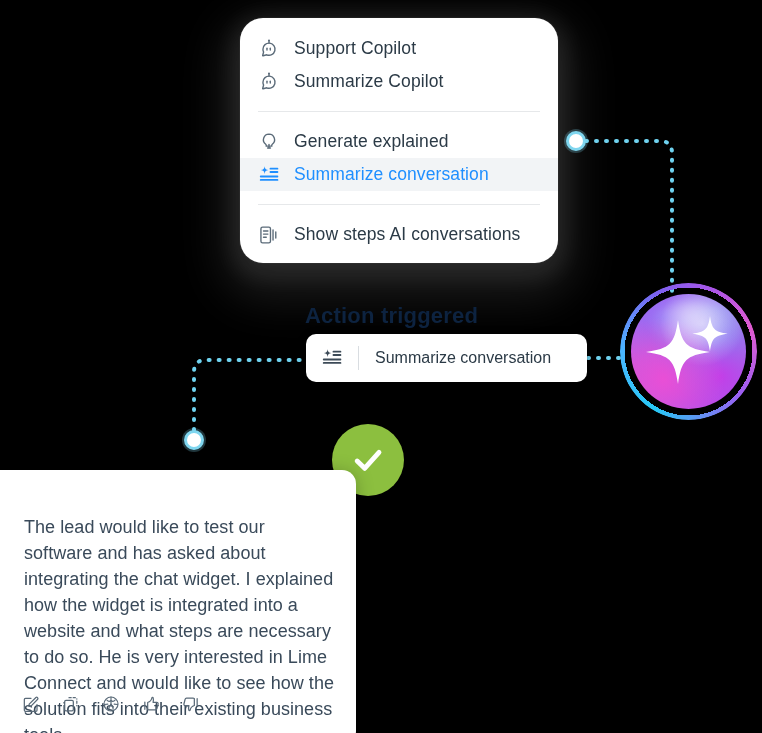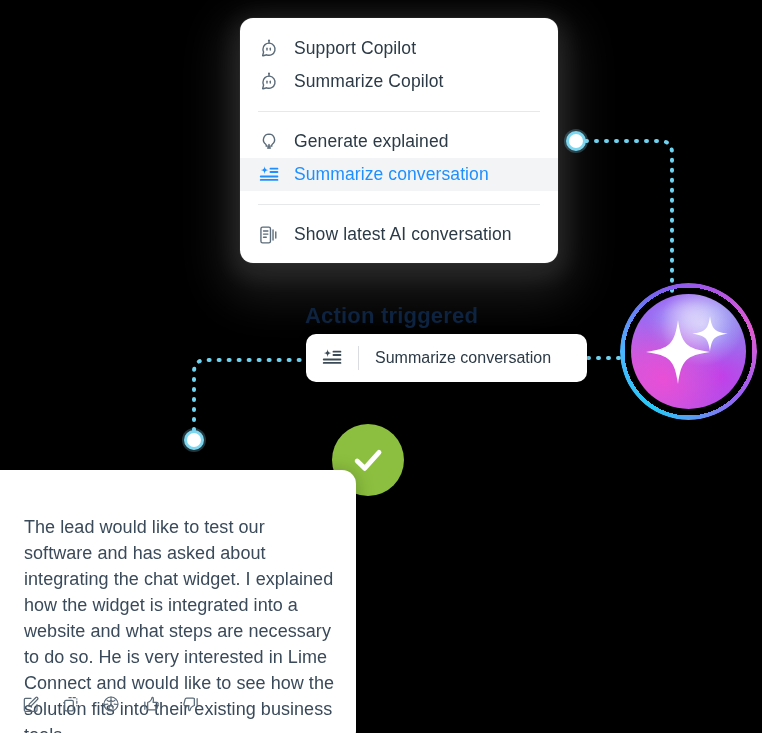--- a/index.html
+++ b/index.html
@@ -45,21 +45,21 @@
   #dot-menu { left: 566px; top: 131px; }
   #dot-card { left: 184px; top: 430px; }
 
   
   .menu-card {
     position: absolute;
     left: 240px;
     top: 18px;
     width: 318px;
     background: #ffffff;
-    border-radius: 13px;
+    border-radius: 23px;
     box-shadow:
       0 0 0 1px rgba(255,255,255,0.04),
       0 18px 45px 18px rgba(255,255,255,0.10),
       0 6px 22px 10px rgba(255,255,255,0.07);
     padding: 14px 0 12px 0;
     box-sizing: border-box;
   }
   .menu-item {
     display: flex;
     align-items: center;
@@ -300,21 +300,21 @@
       <span class="mi-icon">
         <svg viewBox="0 0 24 24" width="22" height="22" fill="none" stroke="#5a6a78" stroke-width="1.5" stroke-linecap="round">
           <rect x="3.2" y="3.4" width="10.4" height="17.2" rx="1.8"></rect>
           <path d="M6.0 7.6 L10.8 7.6"></path>
           <path d="M6.0 11.0 L10.8 11.0"></path>
           <path d="M6.0 14.4 L9.0 14.4"></path>
           <path d="M16.4 6.6 L16.4 17.4"></path>
           <path d="M19.4 8.6 L19.4 15.4"></path>
         </svg>
       </span>
-      <span class="mi-label">Show latest AI conversation</span>
+      <span class="mi-label">Show steps AI conversations</span>
     </div>
   </div>
 
   <div class="action-caption">Action triggered</div>
 
   <div class="action-pill">
     <span class="pill-icon-wrap">
       <svg viewBox="0 0 24 24" width="22" height="22" fill="none">
         <path d="M7.2 2.4 C7.6 5.3 8.5 6.2 11.3 6.6 C8.5 7.0 7.6 7.9 7.2 10.8 C6.8 7.9 5.9 7.0 3.1 6.6 C5.9 6.2 6.8 5.3 7.2 2.4 z" fill="#3c4a57"></path>
         <path d="M13.6 5.1 L21.2 5.1" stroke="#3c4a57" stroke-width="2" stroke-linecap="round"></path>

